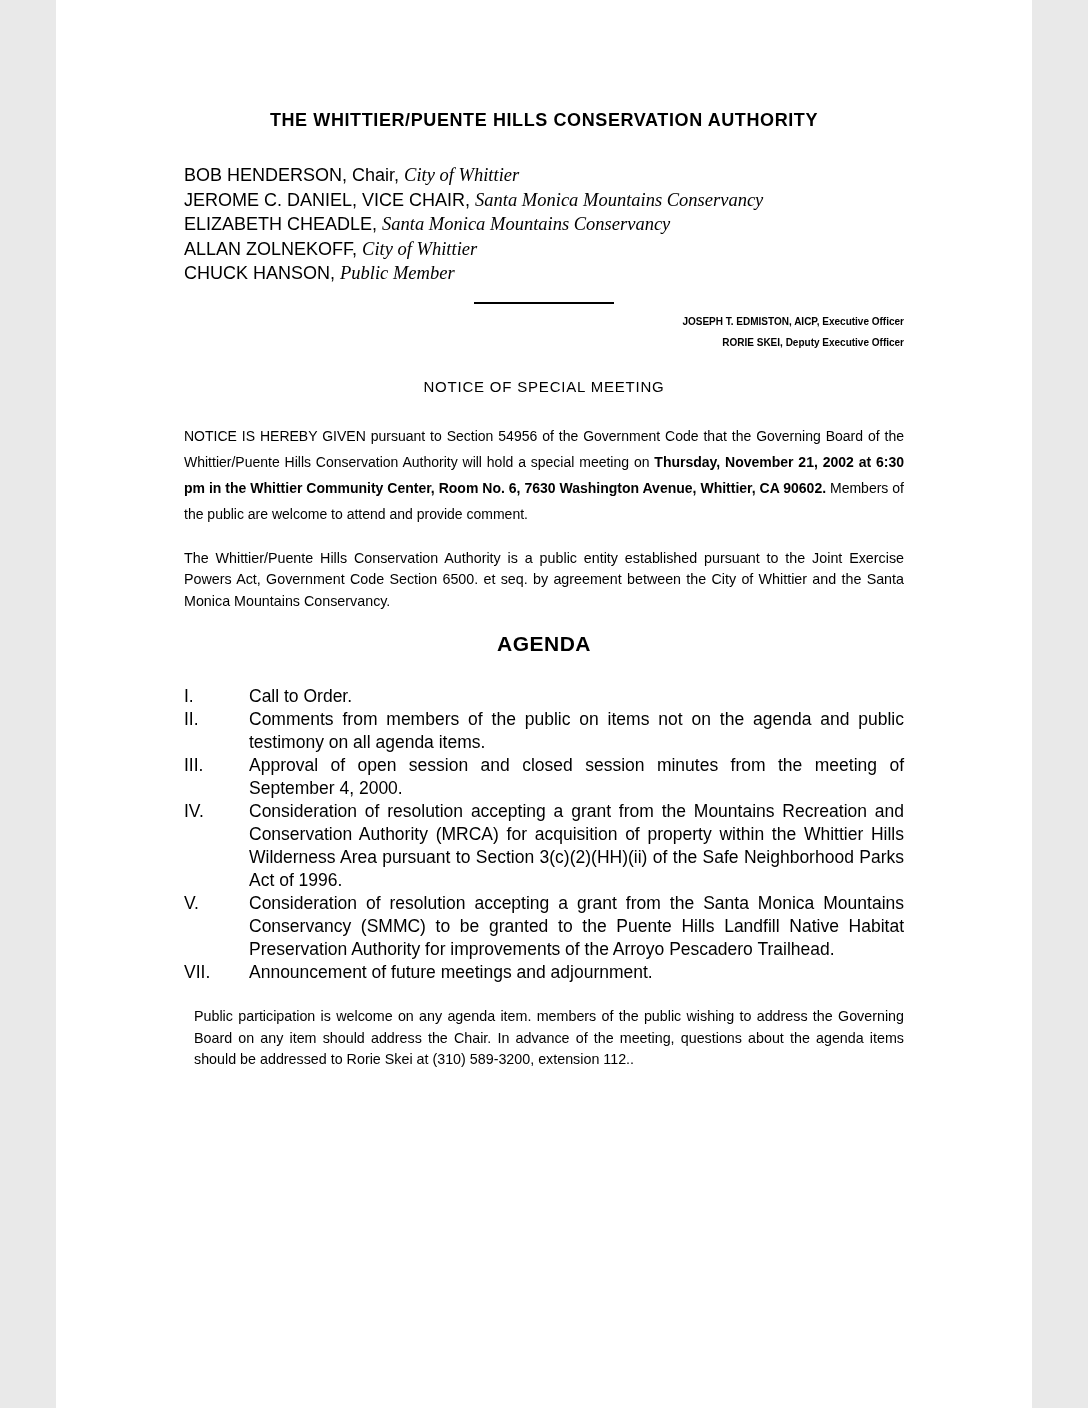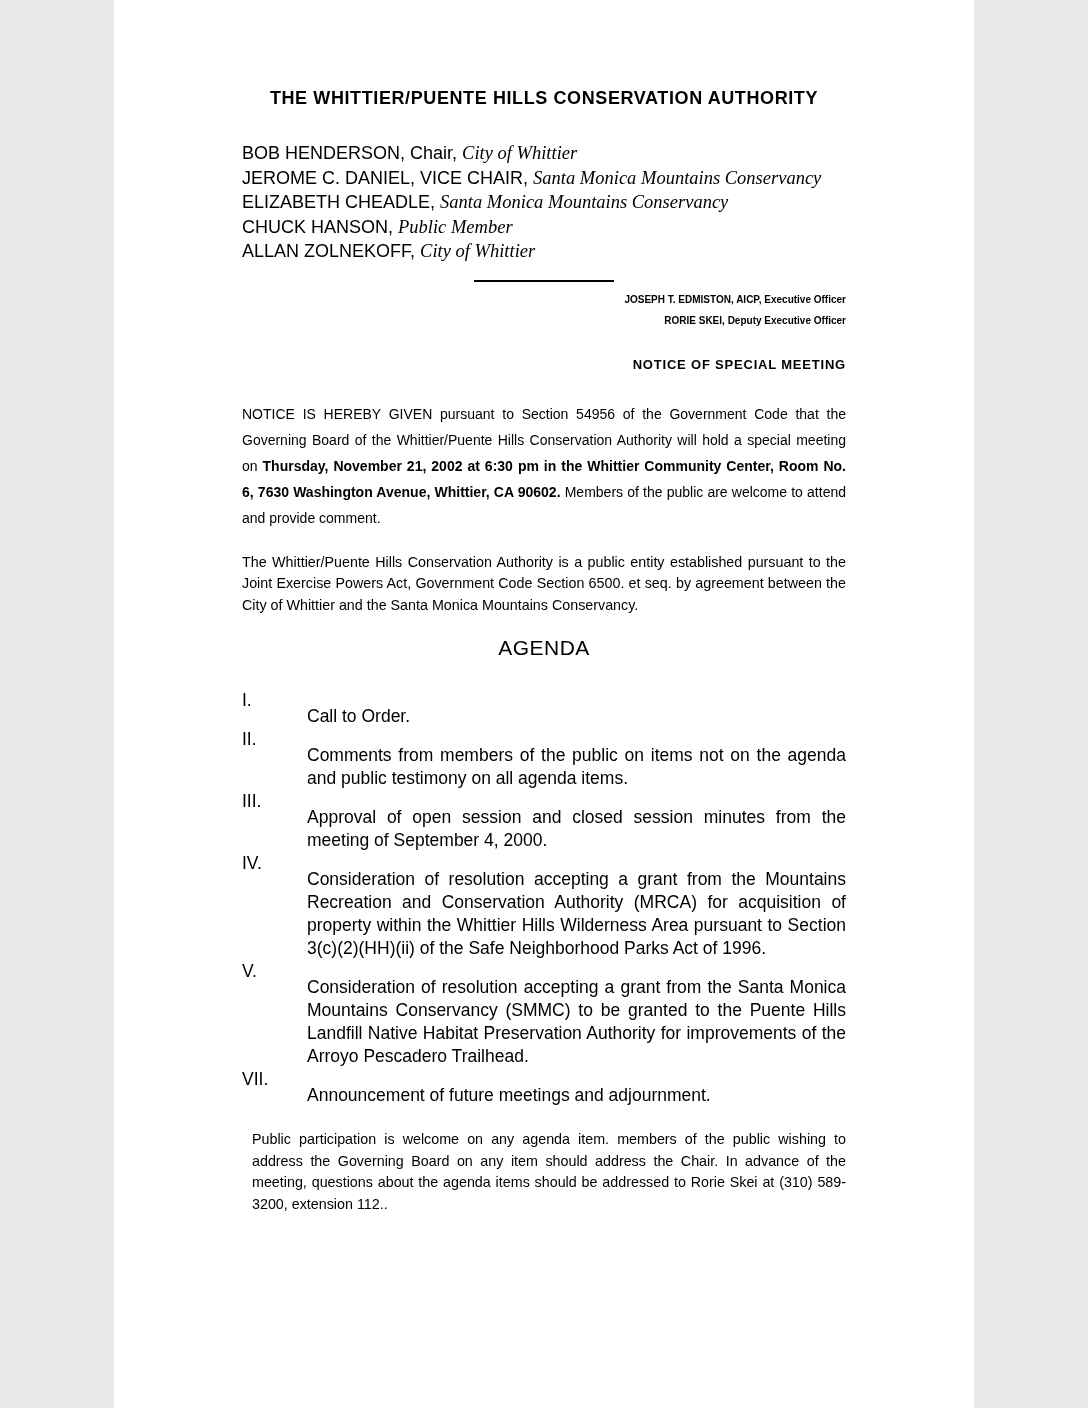--- a/index.html
+++ b/index.html
@@ -1,25 +1,25 @@
 <!DOCTYPE html>
 <html><head>
 <meta charset="utf-8">
 <style>
   * { margin: 0; padding: 0; box-sizing: border-box; }
   html, body { background: #e9e9e9; }
   .page {
     position: relative;
-    width: 860px;
+    width: 976px;
     height: 1408px;
     margin: 0 auto;
     background: #ffffff;
     color: #000000;
     font-family: "Liberation Sans", sans-serif;
-    padding: 88px 128px 0 128px;
+    padding: 110px 128px 0 128px;
     overflow: hidden;
   }
   .doc-title {
     font-size: 18px;
     line-height: 20px;
     font-weight: bold;
     text-align: center;
     letter-spacing: 0.6px;
     margin-bottom: 33px;
   }
@@ -40,77 +40,77 @@
     border-top: 2px solid #000;
     margin: 16px auto 7px auto;
   }
   .officers {
     text-align: right;
     font-weight: bold;
     font-size: 10px;
     line-height: 21.5px;
   }
   .notice-heading {
-    font-size: 13px;
+    font-size: 15px;
     line-height: 22px;
-    font-weight: bold;
-    text-align: right;
+    font-weight: normal;
+    text-align: center;
     letter-spacing: 0.8px;
     margin-top: 22px;
   }
   .notice-par {
     margin-top: 25px;
     font-size: 14px;
     line-height: 26px;
     text-align: justify;
   }
   .entity-par {
     margin-top: 21px;
     font-size: 14.3px;
     line-height: 21.5px;
     text-align: justify;
   }
   .agenda-heading {
     font-size: 21px;
     line-height: 24px;
-    font-weight: normal;
+    font-weight: bold;
     text-align: center;
     letter-spacing: 0.5px;
     margin-top: 20px;
   }
   .agenda {
     margin-top: 29px;
     font-size: 17.5px;
     line-height: 23px;
   }
   .agenda-item { display: flex; }
   .agenda-num { flex: 0 0 65px; }
-  .agenda-text { flex: 1 1 auto; text-align: justify; margin-top: 16px; }
+  .agenda-text { flex: 1 1 auto; text-align: justify; }
   .footer-note {
     margin-top: 22px;
     font-size: 14.3px;
     line-height: 21.5px;
     text-align: justify;
     margin-left: 10px;
   }
   b, strong { font-weight: bold; }
 </style>
 </head>
 <body>
 
 <div class="page">
 
   <div class="doc-title">THE WHITTIER/PUENTE HILLS CONSERVATION AUTHORITY</div>
 
   <div class="members">
     <div class="member-line"><span>BOB HENDERSON, Chair,</span> <span class="member-aff">City of Whittier</span></div>
     <div class="member-line"><span>JEROME C. DANIEL, VICE CHAIR,</span> <span class="member-aff">Santa Monica Mountains Conservancy</span></div>
     <div class="member-line"><span>ELIZABETH CHEADLE,</span> <span class="member-aff">Santa Monica Mountains Conservancy</span></div>
+    <div class="member-line"><span>ALLAN ZOLNEKOFF,</span> <span class="member-aff">City of Whittier</span></div>
     <div class="member-line"><span>CHUCK HANSON,</span> <span class="member-aff">Public Member</span></div>
-    <div class="member-line"><span>ALLAN ZOLNEKOFF,</span> <span class="member-aff">City of Whittier</span></div>
   </div>
 
   <div class="divider"></div>
 
   <div class="officers">
     <div>JOSEPH T. EDMISTON, AICP, Executive Officer</div>
     <div>RORIE SKEI, Deputy Executive Officer</div>
   </div>
 
   <div class="notice-heading">NOTICE OF SPECIAL MEETING</div>

